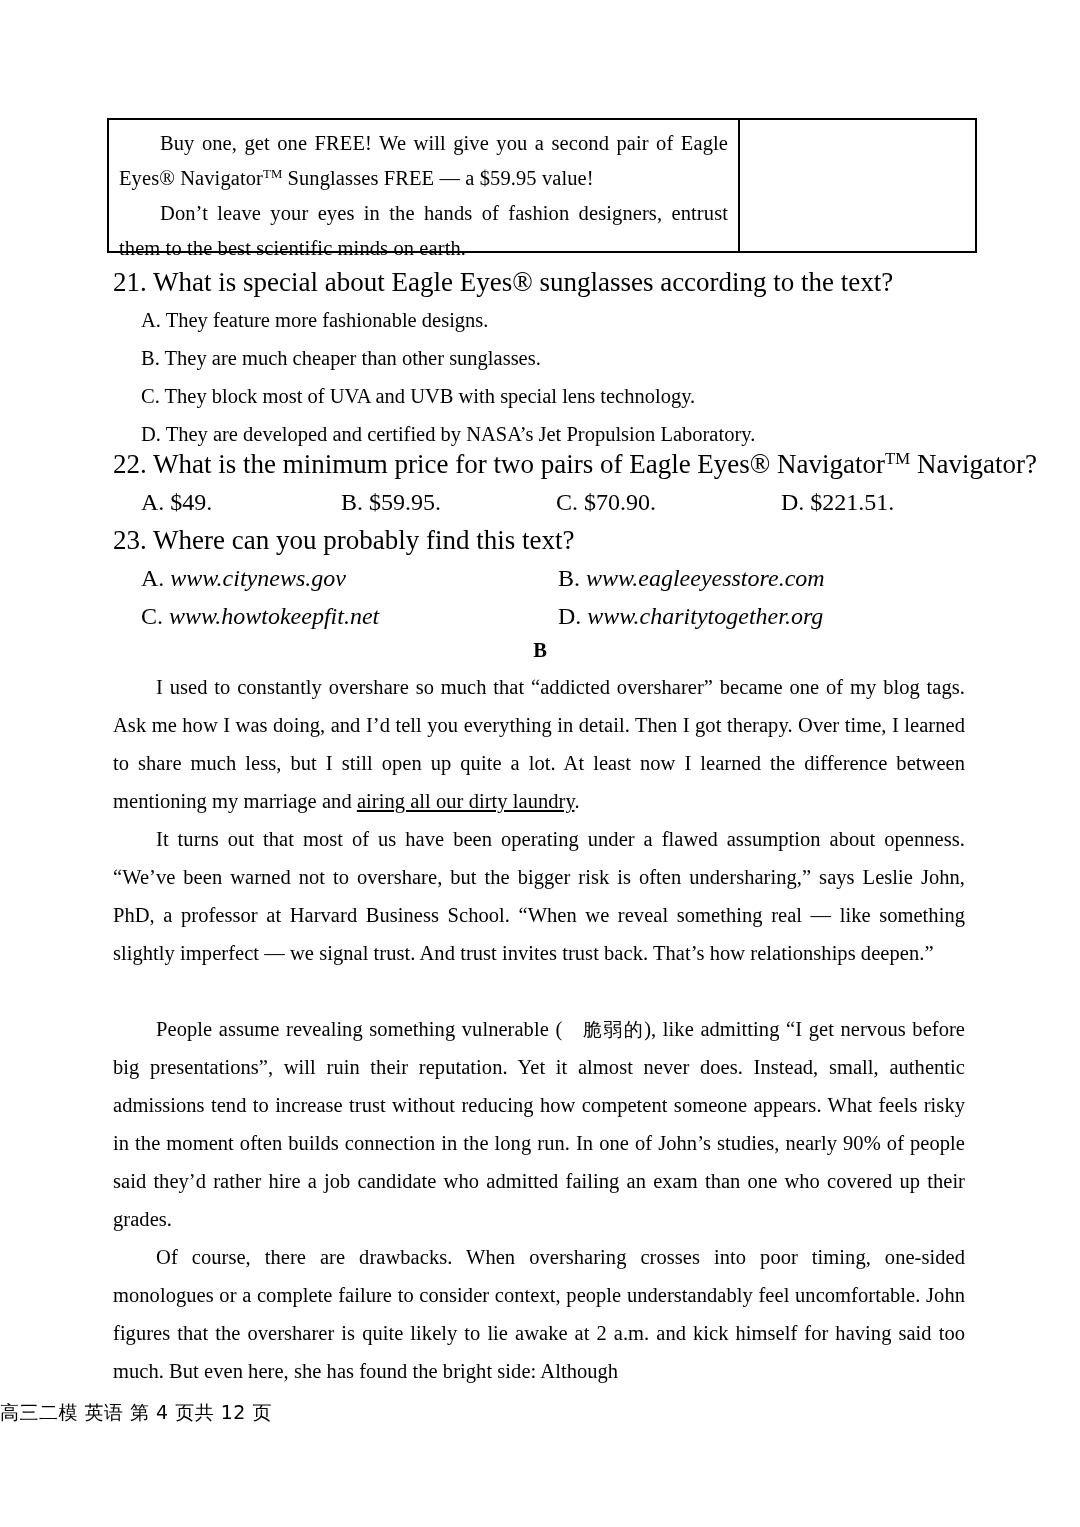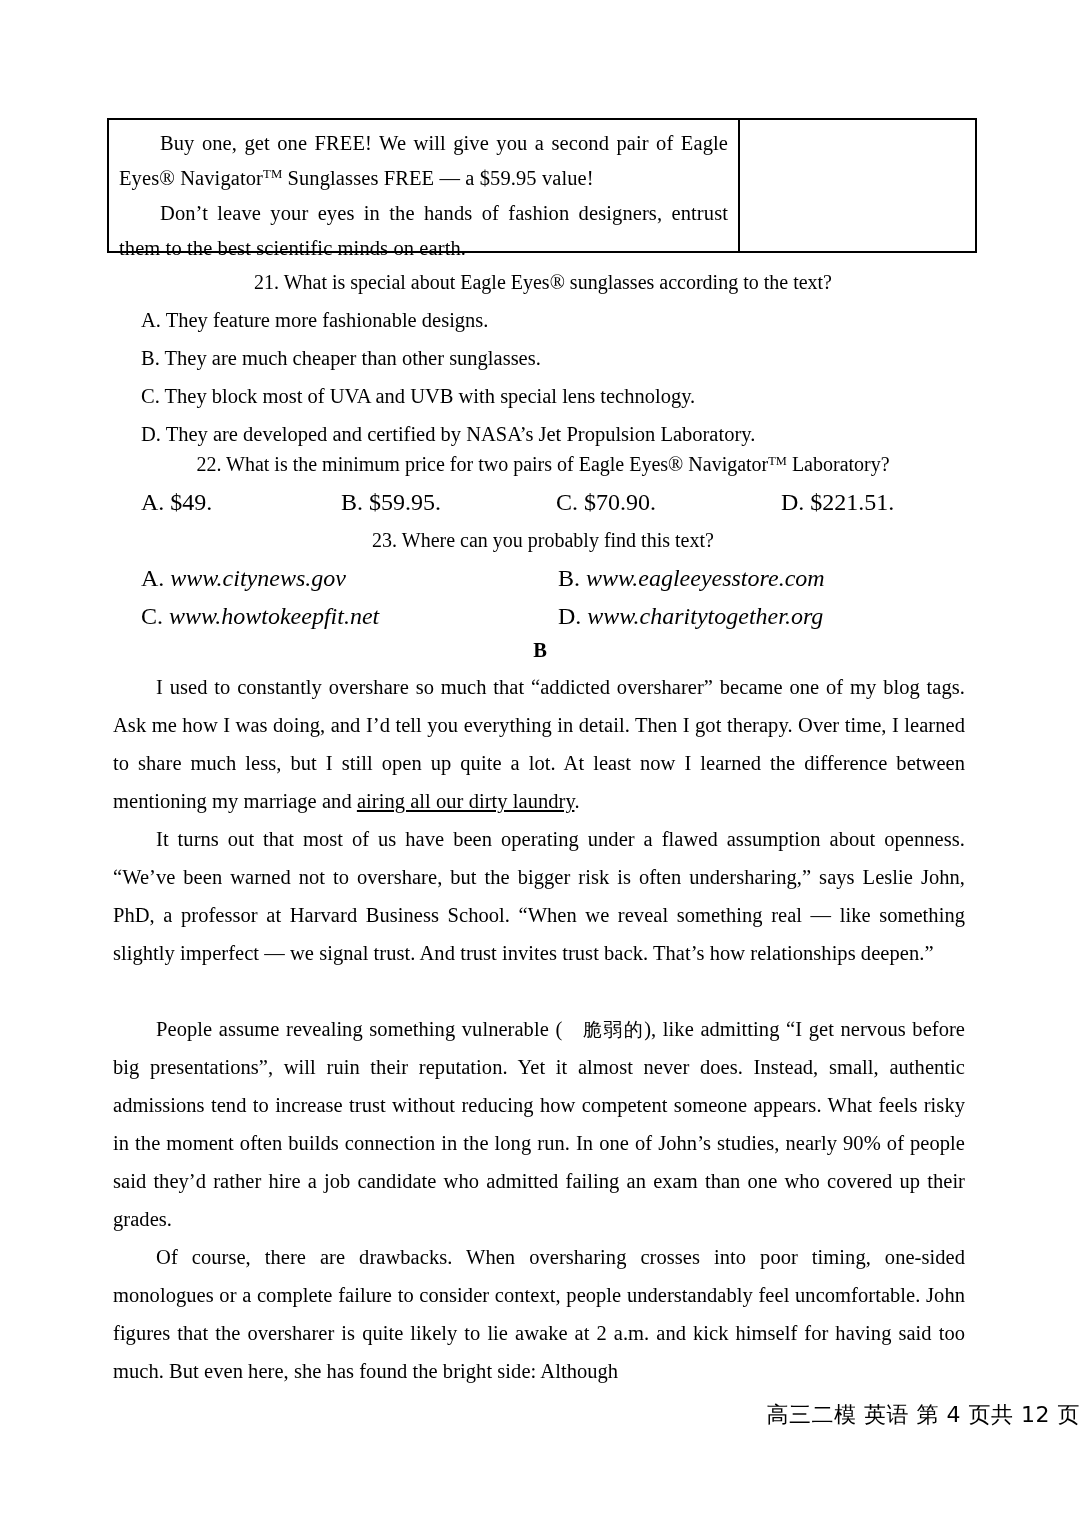--- a/index.html
+++ b/index.html
@@ -59,25 +59,24 @@
     line-height: 0;
   }
 
   
   .q-block {
     position: absolute;
     left: 113px;
     width: 860px;
   }
   .q-stem {
-    font-size: 20px;
+    font-size: 27px;
     line-height: 38px;
     margin: 0;
     white-space: nowrap;
-    text-align: center;
   }
   .q-opt {
     font-size: 20.5px;
     line-height: 38px;
     margin: 0;
     padding-left: 28px;
     white-space: nowrap;
   }
   .opt-row {
     font-size: 24px;
@@ -124,22 +123,22 @@
   }
   .u { text-decoration: underline; }
   .cn { font-family: "DejaVu Sans", "Liberation Sans", sans-serif; font-size: 19px; margin-left: 19px; }
 
   
   .footer {
     position: absolute;
     left: 0;
     top: 1400px;
     width: 1080px;
-    text-align: right;
-    font-size: 22px;
+    text-align: left;
+    font-size: 19px;
     font-family: "DejaVu Sans", "Liberation Sans", sans-serif;
     letter-spacing: 0.5px;
   }
 </style>
 </head>
 <body>
 
 <div class="page">
 
   <div class="ad-table">
@@ -152,21 +151,21 @@
 
   <div class="q-block" style="top:263px;">
     <p class="q-stem">21. What is special about Eagle Eyes® sunglasses according to the text?</p>
     <p class="q-opt">A. They feature more fashionable designs.</p>
     <p class="q-opt">B. They are much cheaper than other sunglasses.</p>
     <p class="q-opt">C. They block most of UVA and UVB with special lens technology.</p>
     <p class="q-opt">D. They are developed and certified by NASA’s Jet Propulsion Laboratory.</p>
   </div>
 
   <div class="q-block" style="top:445px;">
-    <p class="q-stem"><span>22. What is the minimum price for two pairs of Eagle Eyes® Navigator</span><sup class="tm">TM</sup><span> Laboratory?</span></p>
+    <p class="q-stem"><span>22. What is the minimum price for two pairs of Eagle Eyes® Navigator</span><sup class="tm">TM</sup><span> Navigator?</span></p>
     <div class="opt-row">
       <span class="c1">A. $49.</span>
       <span class="c2">B. $59.95.</span>
       <span class="c3">C. $70.90.</span>
       <span class="c4">D. $221.51.</span>
     </div>
   </div>
 
   <div class="q-block" style="top:521px;">
     <p class="q-stem">23. Where can you probably find this text?</p>

